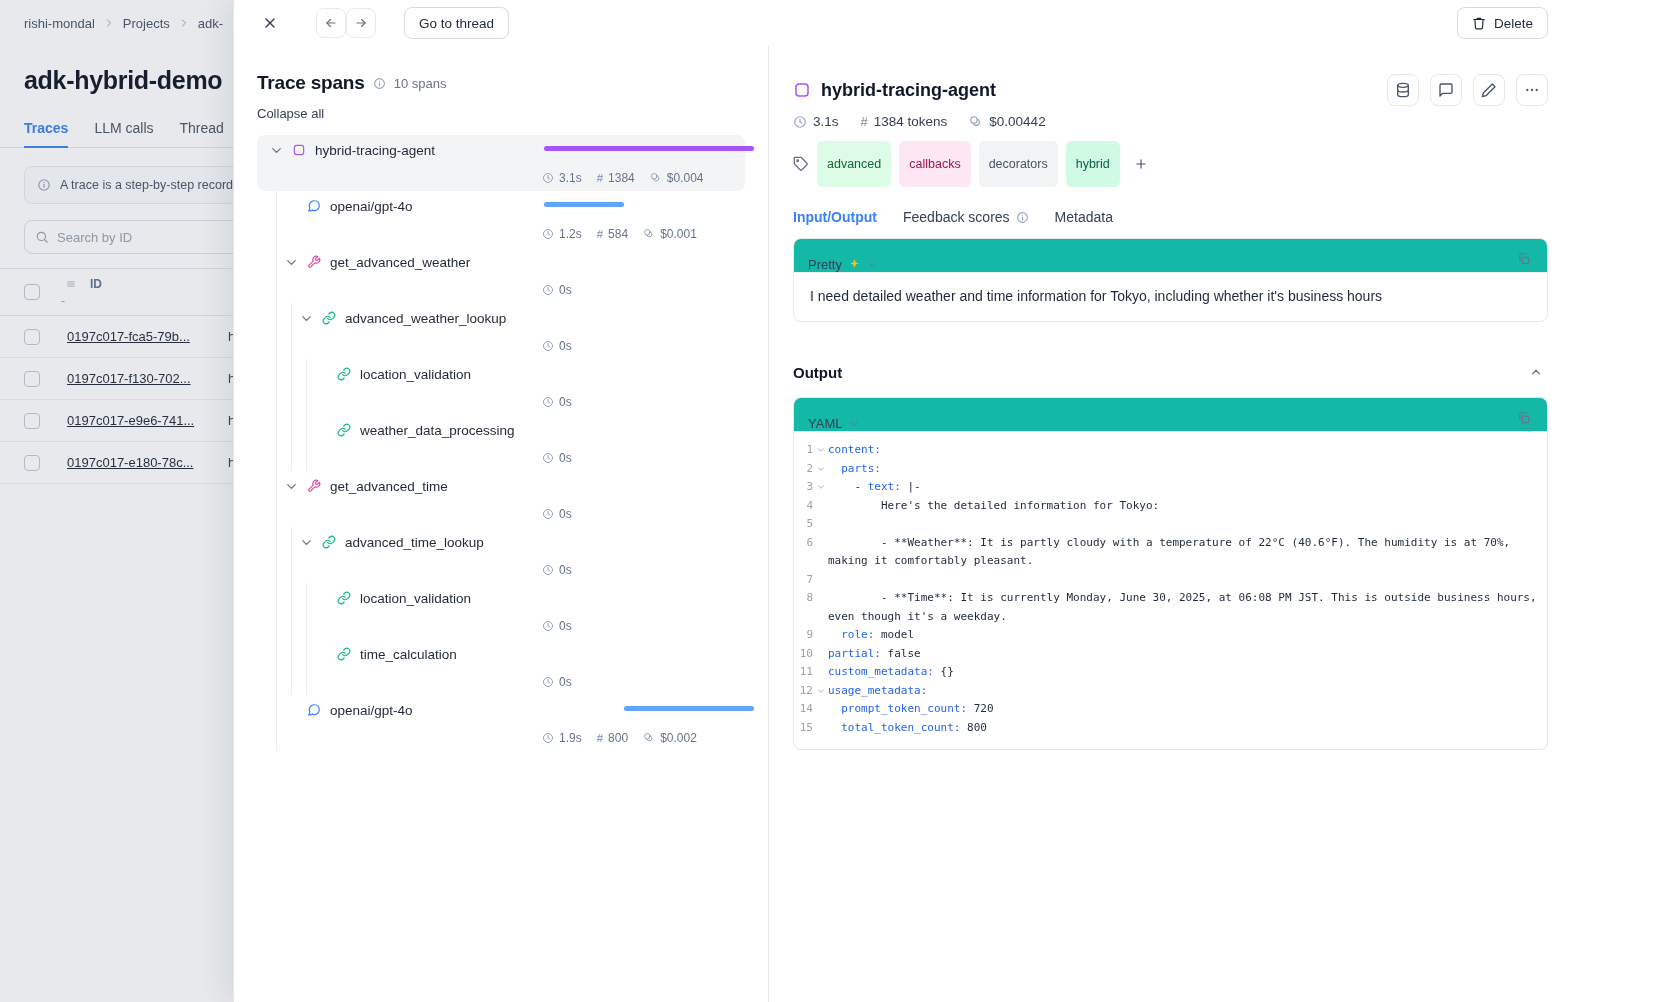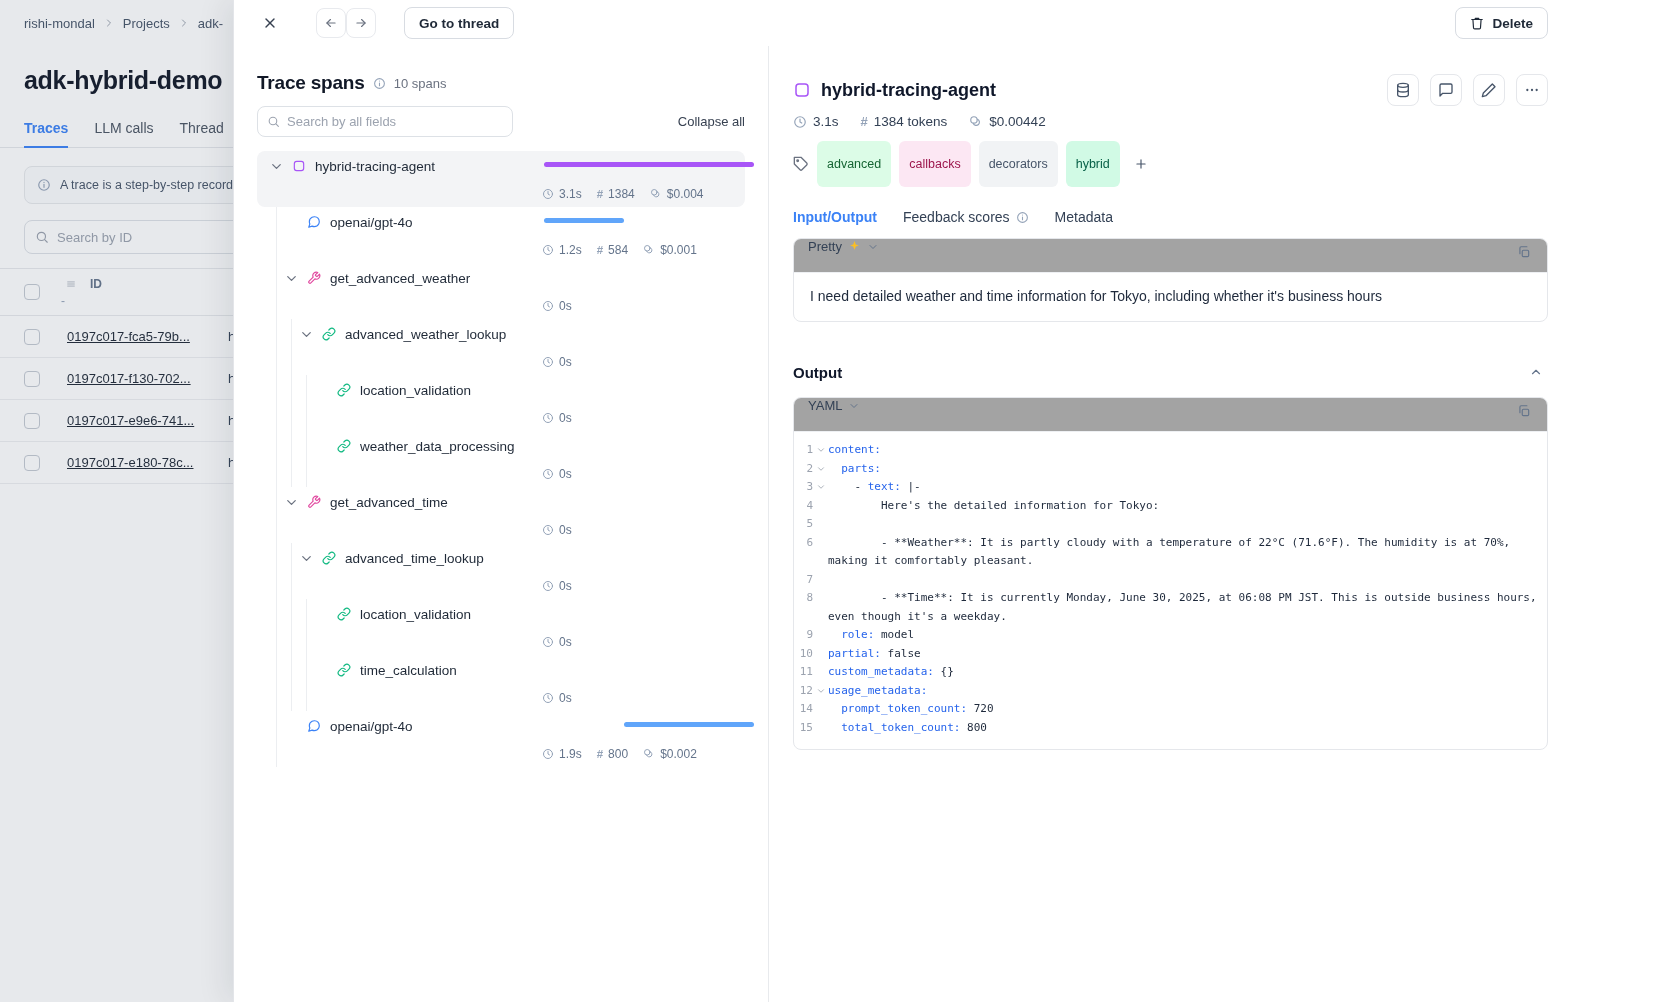--- a/index.html
+++ b/index.html
@@ -37,21 +37,21 @@
   .trow{height:42px;border-bottom:1px solid #edeef1;display:flex;align-items:center;padding-left:24px;position:relative;}
   .rid{margin-left:27px;font-size:13px;font-weight:500;color:#1f2937;text-decoration:underline;white-space:nowrap;}
   .rnext{position:absolute;left:228px;font-size:13px;color:#334155;}
 
   
   .drawer{position:absolute;left:233px;top:0;right:0;bottom:0;background:#fff;border-left:1px solid #e3e5e9;
     box-shadow:0 0 0 3000px rgba(71,85,105,0.13), -10px 0 26px rgba(15,23,42,0.08);}
   .topbar{position:relative;height:46px;}
   .gbtn{position:absolute;width:30px;height:30px;border-radius:8px;display:flex;align-items:center;justify-content:center;color:#374151;background:transparent;border:0;cursor:pointer}
   .navbtn{border:1px solid #e8eaee;color:#6b7280}
-  .obtn{position:absolute;height:32px;padding:0 14px;border:1px solid #d8dce2;border-radius:8px;display:inline-flex;align-items:center;gap:8px;font-size:13.5px;font-weight:700;color:#1f2937;background:#fff;cursor:pointer;font-family:inherit;white-space:nowrap}
+  .obtn{position:absolute;height:32px;padding:0 14px;border:1px solid #d8dce2;border-radius:8px;display:inline-flex;align-items:center;gap:8px;font-size:13.5px;font-weight:400;color:#1f2937;background:#fff;cursor:pointer;font-family:inherit;white-space:nowrap}
   .panes{position:absolute;top:46px;left:0;right:0;bottom:0;display:flex;}
 
   
   .spans-pane{width:535px;flex:none;border-right:1px solid #e8eaed;padding:26px 23px 0;overflow:hidden;}
   .sp-head{display:flex;align-items:center;gap:8px;}
   .sp-title{font-size:19px;font-weight:700;color:#111827;letter-spacing:-0.2px}
   .sp-count{font-size:13px;color:#6b7280}
   .sp-controls{display:flex;align-items:center;justify-content:space-between;margin-top:12px;}
   .sp-search{width:256px;height:31px;border:1px solid #dde1e6;border-radius:8px;display:flex;align-items:center;gap:7px;padding:0 9px;color:#9ca3af;background:#fff}
   .sp-search input{border:0;outline:0;font-size:13px;width:200px;background:transparent;color:#334155;font-family:inherit}
@@ -87,21 +87,21 @@
   .chip{font-size:12.5px;font-weight:500;padding:16px 10px;border-radius:6px;white-space:nowrap;}
   .plus-btn{width:26px;height:26px;border-radius:6px;display:flex;align-items:center;justify-content:center;color:#475569;cursor:pointer}
   .d-tabs{display:flex;align-items:center;gap:26px;margin-top:22px;}
   .dtab{font-size:14px;color:#334155;display:flex;align-items:center;gap:6px;cursor:pointer;white-space:nowrap}
   .dtab.active{color:#3b82f6;font-weight:600;}
   .sec-head{display:flex;align-items:center;justify-content:space-between;margin-top:38px;}
   .sec-head.first{margin-top:40px;}
   .sec-title{font-size:15px;font-weight:600;color:#0f172a;}
   .sec-toggle{width:24px;height:24px;display:flex;align-items:center;justify-content:center;color:#64748b;cursor:pointer}
   .sec-box{margin-top:13px;border:1px solid #e5e7eb;border-radius:8px;background:#fff;overflow:hidden;}
-  .fmt-bar{height:34px;background:#a3a3a3;border-bottom:1px solid #eef0f3;display:flex;align-items:flex-start;justify-content:space-between;padding:0 10px 0 14px;}
+  .fmt-bar{height:34px;background:#14b8a6;border-bottom:1px solid #eef0f3;display:flex;align-items:flex-end;justify-content:space-between;padding:0 10px 0 14px;}
   .fmt-btn{display:flex;align-items:center;gap:6px;font-size:13px;font-weight:500;color:#334155;cursor:pointer}
   .fmt-chev{color:#64748b}
   .copy-btn{width:26px;height:26px;border-radius:6px;display:flex;align-items:center;justify-content:center;color:#64748b;cursor:pointer}
   .in-text{padding:13px 16px 15px;font-size:14px;color:#1e293b;line-height:20px;}
   .code-area{padding:9px 8px 12px 5px;}
   .cline{display:flex;align-items:flex-start;}
   .cln{width:14px;flex:none;text-align:right;font-family:"DejaVu Sans Mono",monospace;font-size:11px;line-height:18.5px;color:#9ca3af;}
   .cfold{width:15px;flex:none;height:18.5px;display:flex;align-items:center;justify-content:center;color:#9ca3af;}
   .code-text{font-family:"DejaVu Sans Mono",monospace;font-size:11px;line-height:18.5px;white-space:pre-wrap;overflow-wrap:break-word;max-width:717px;color:#1e293b;min-height:18.5px;}
   .ck{color:#2563eb;}
@@ -243,29 +243,20 @@
         <span class="ib i13 info-ic">
           <svg class="sic" viewBox="0 0 24 24">
               <circle cx="12" cy="12" r="9"></circle>
               <line x1="12" y1="11" x2="12" y2="16"></line>
               <line x1="12" y1="7.4" x2="12" y2="7.5"></line>
             </svg>
         </span>
         <span class="sp-count">10 spans</span>
       </div>
       <div class="sp-controls">
-        <div class="sp-search">
-          <span class="ib i13">
-            <svg class="sic" viewBox="0 0 24 24">
-                <circle cx="11" cy="11" r="7"></circle>
-                <line x1="16.5" y1="16.5" x2="21" y2="21"></line>
-              </svg>
-          </span>
-          <input type="text" placeholder="Search by all fields" style="">
-        </div>
         <span class="collapse-all">Collapse all</span>
       </div>
       <div class="tree" id="span-tree">
           <div class="span-row selected">
             <div class="span-main">
               <span class="tree-chev">
                 <svg viewBox="0 0 24 24" style="width:100%;height:100%;fill:none;stroke:currentColor;stroke-width:2;stroke-linecap:round;stroke-linejoin:round;display:block">
                   <polyline points="6 9 12 15 18 9"></polyline>
                 </svg>
               </span>
@@ -784,21 +775,21 @@
               <span class="code-text"><span>        Here's the detailed information for Tokyo:</span></span>
             </div>
             <div class="cline">
               <span class="cln">5</span>
               <span class="cfold"></span>
               <span class="code-text"></span>
             </div>
             <div class="cline">
               <span class="cln">6</span>
               <span class="cfold"></span>
-              <span class="code-text"><span>        - **Weather**: It is partly cloudy with a temperature of 22°C (71.6°F). The humidity is at 70%, making it comfortably pleasant.</span></span>
+              <span class="code-text"><span>        - **Weather**: It is partly cloudy with a temperature of 22°C (40.6°F). The humidity is at 70%, making it comfortably pleasant.</span></span>
             </div>
             <div class="cline">
               <span class="cln">7</span>
               <span class="cfold"></span>
               <span class="code-text"></span>
             </div>
             <div class="cline">
               <span class="cln">8</span>
               <span class="cfold"></span>
               <span class="code-text"><span>        - **Time**: It is currently Monday, June 30, 2025, at 06:08 PM JST. This is outside business hours, even though it's a weekday.</span></span>

